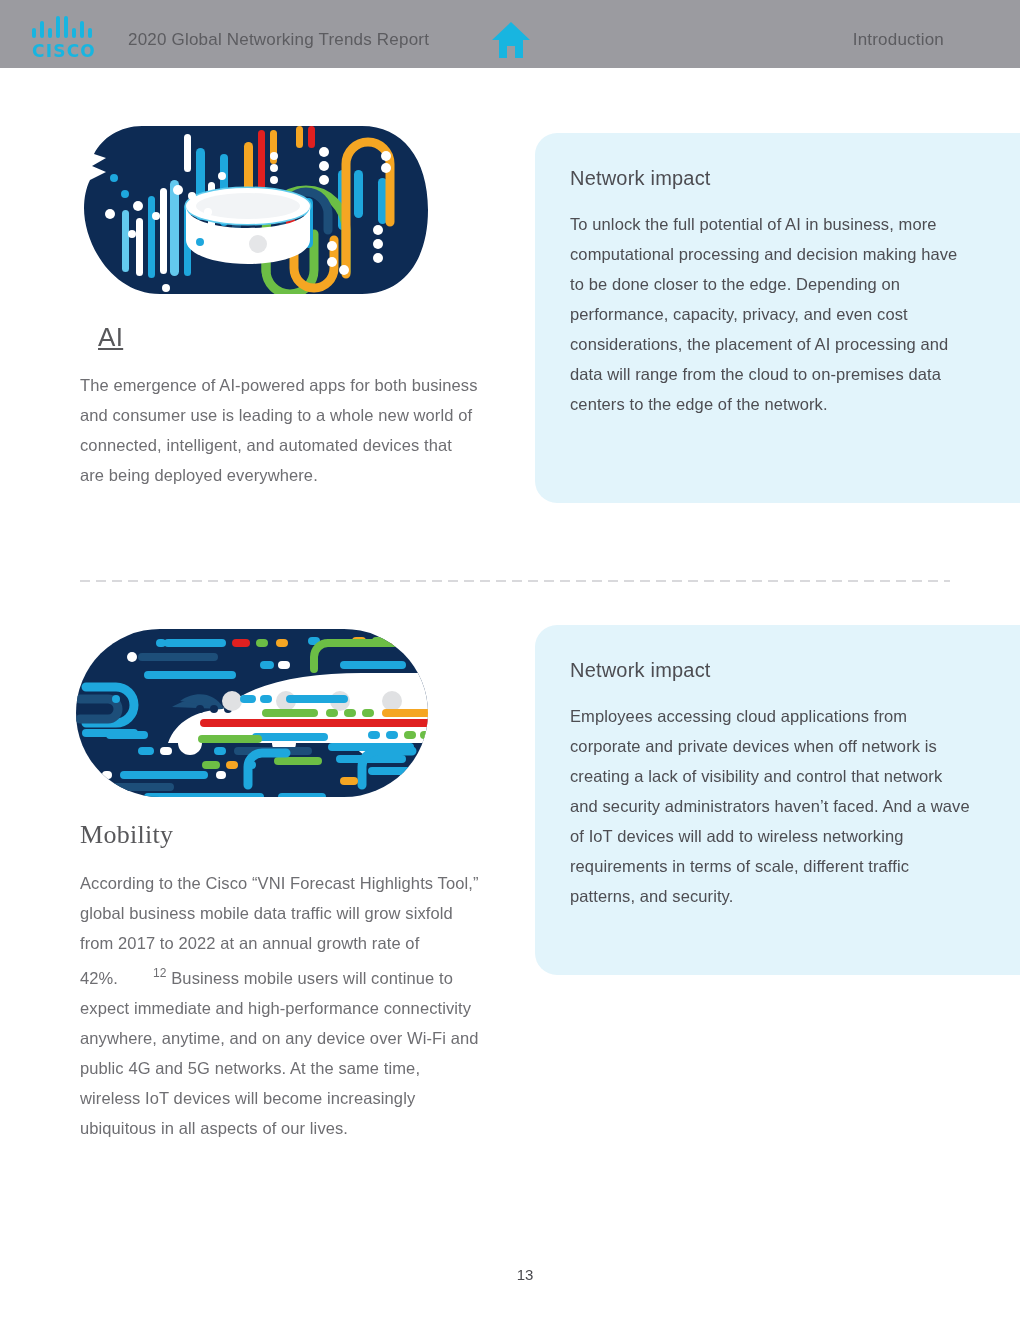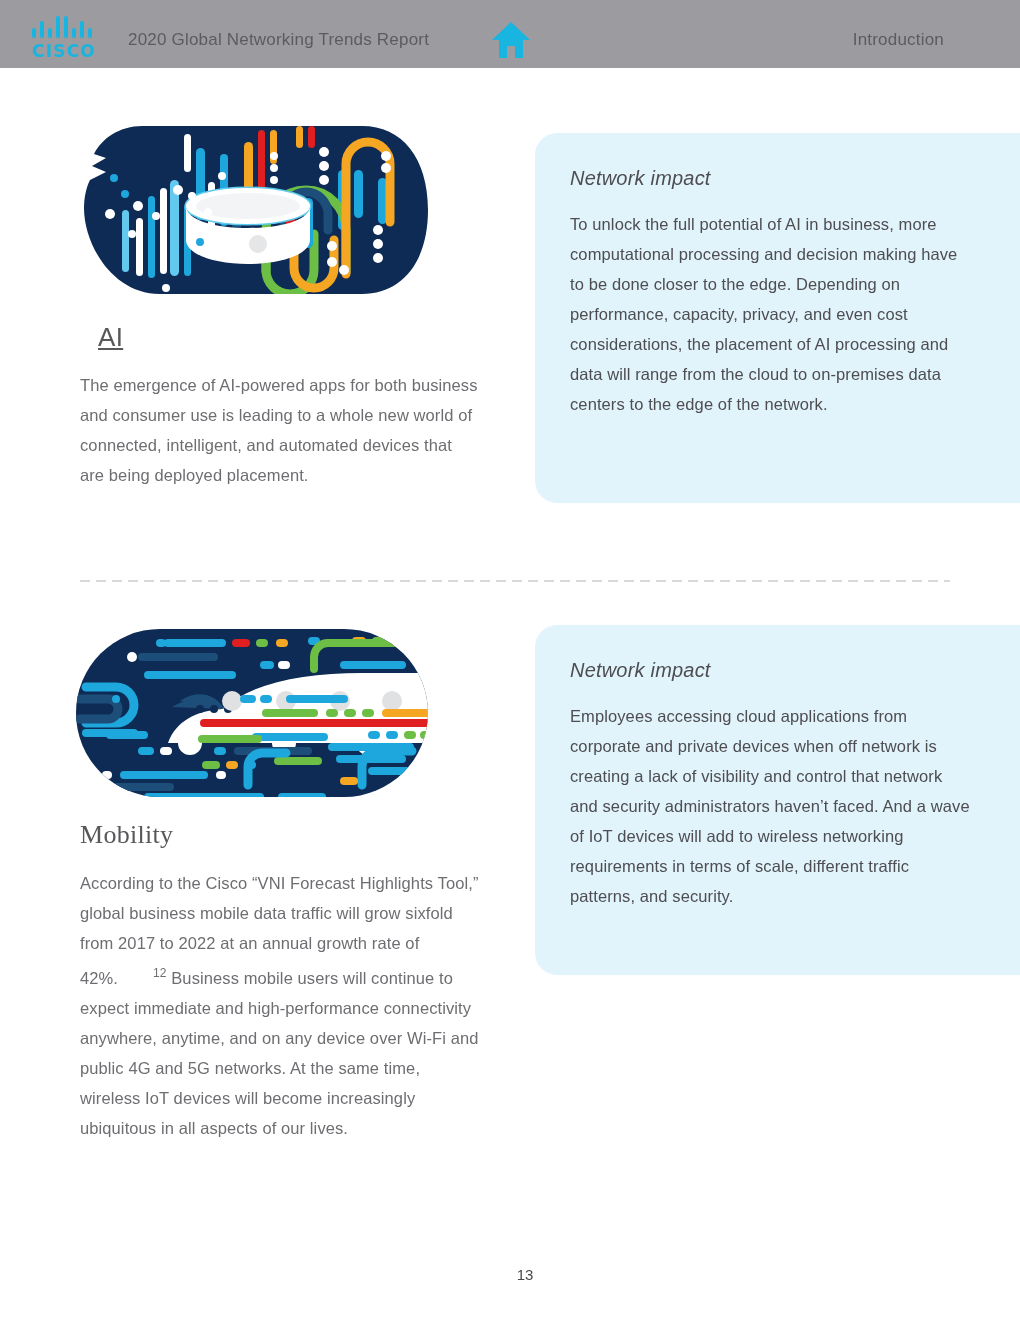--- a/index.html
+++ b/index.html
@@ -75,21 +75,21 @@
   .impact-box{
     position:absolute;
     background:#e2f4fb;
     border-top-left-radius:22px;
     border-bottom-left-radius:22px;
   }
   #impact-1{ left:535px; top:53px; width:520px; height:370px; }
   #impact-2{ left:535px; top:545px; width:520px; height:350px; }
   .impact-title{
     position:absolute; left:35px; top:34px;
-    font-size:20px; color:#4d4d52; letter-spacing:0.2px;font-style:italic;
+    font-size:20px; color:#4d4d52; letter-spacing:0.2px;
   }
   .impact-text{
     position:absolute; left:35px; top:76px; width:400px;
     font-size:16.5px; line-height:30px; color:#4d4d52;
     letter-spacing:0.1px;
   }
 
   
   .divider{
     position:absolute; left:80px; top:500px; width:870px; height:2px;
@@ -207,21 +207,21 @@
         <circle cx="298" cy="122" r="5" fill="#ffffff"></circle>
         <circle cx="298" cy="136" r="5" fill="#ffffff"></circle>
         <circle cx="306" cy="34" r="5" fill="#ffffff"></circle>
         <circle cx="306" cy="46" r="5" fill="#ffffff"></circle>
       </g>
     </svg>
   </div>
 
   <div class="section-title" style="left:98px; top:242px;text-decoration:underline;">AI</div>
 
-  <div class="body-copy" style="left:80px; top:290px; width:400px;">The emergence of AI-powered apps for both business and consumer use is leading to a whole new world of connected, intelligent, and automated devices that are being deployed placement.</div>
+  <div class="body-copy" style="left:80px; top:290px; width:400px;">The emergence of AI-powered apps for both business and consumer use is leading to a whole new world of connected, intelligent, and automated devices that are being deployed everywhere.</div>
 
   <div class="impact-box" id="impact-1">
     <div class="impact-title">Network impact</div>
     <div class="impact-text">To unlock the full potential of AI in business, more computational processing and decision making have to be done closer to the edge. Depending on performance, capacity, privacy, and even cost considerations, the placement of AI processing and data will range from the cloud to on-premises data centers to the edge of the network.</div>
   </div>
 
   <div class="divider"></div>
 
   <div class="illus" id="mob-illus">
     <svg viewBox="0 0 360 176" class="blob-svg" preserveAspectRatio="none">

